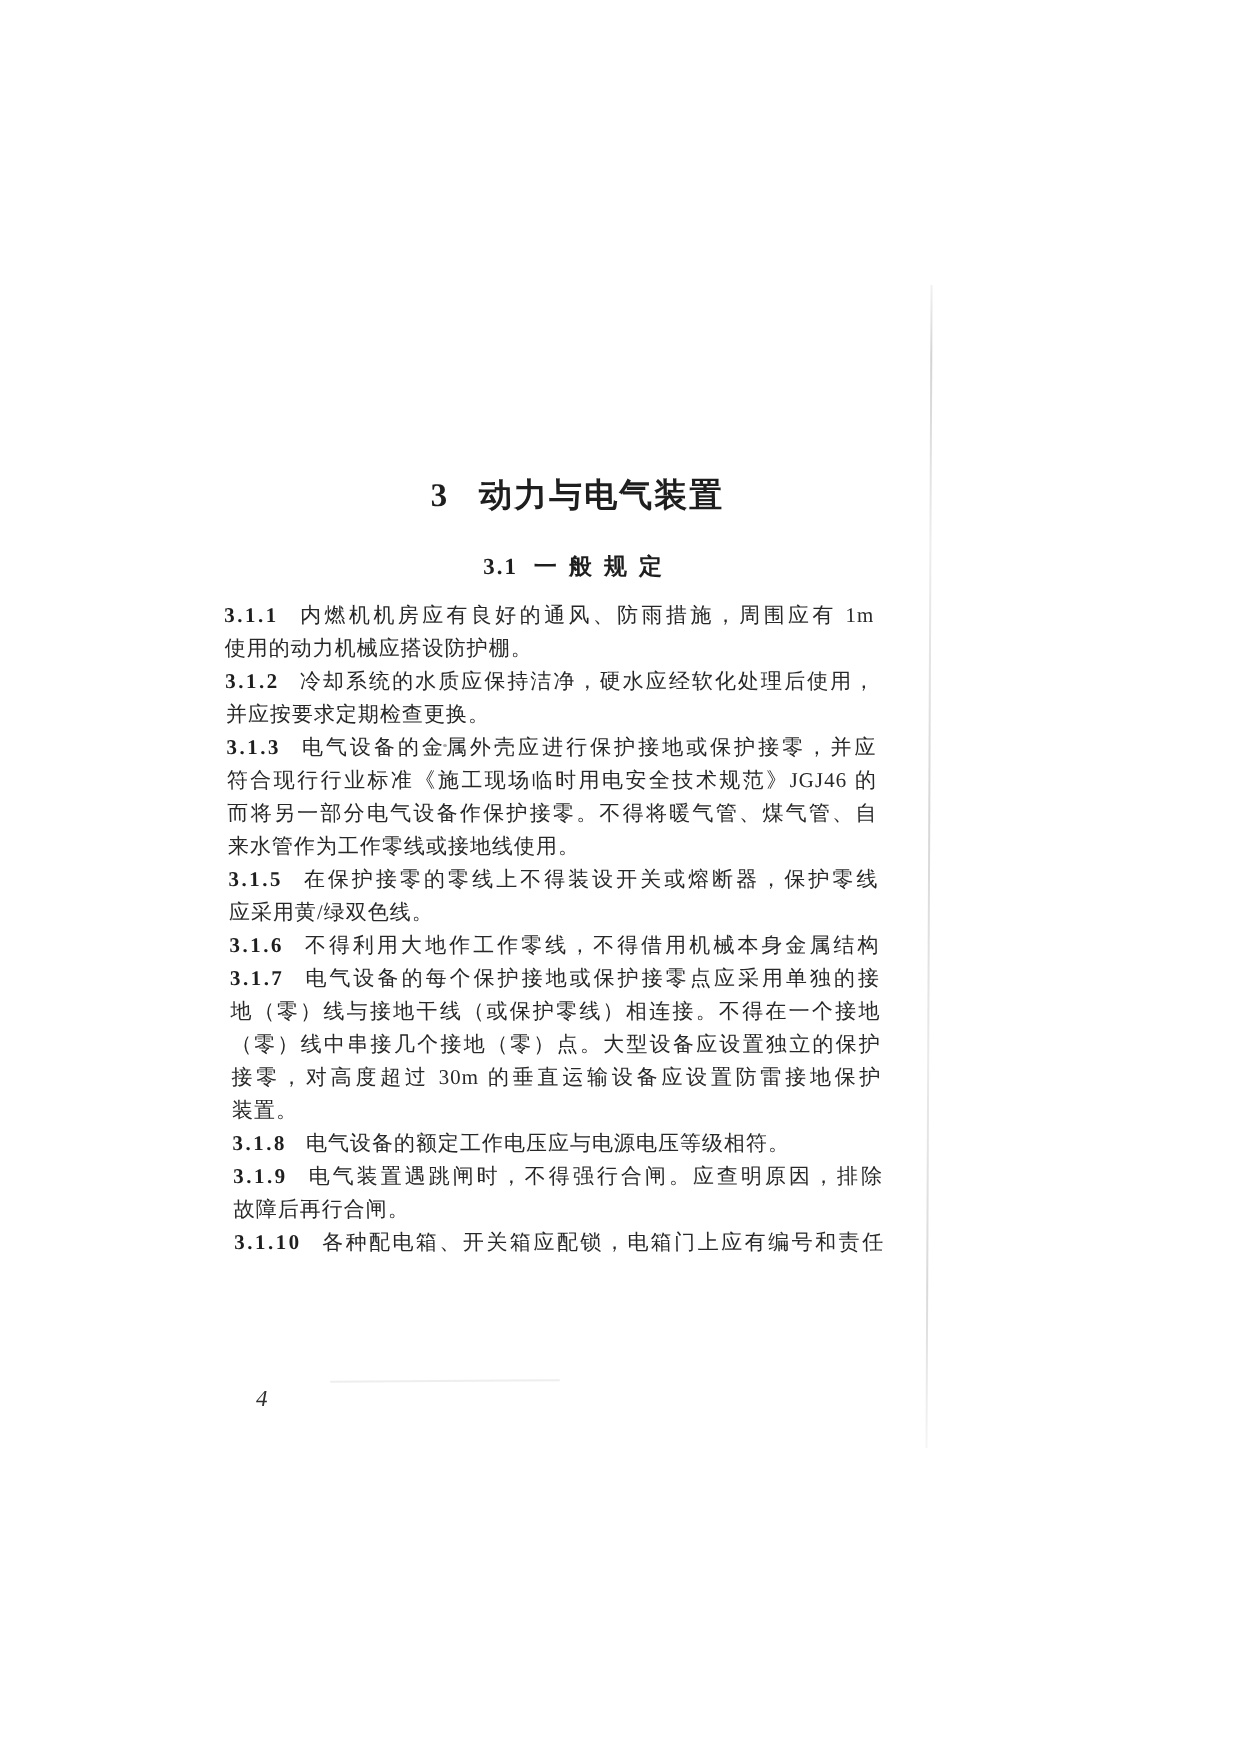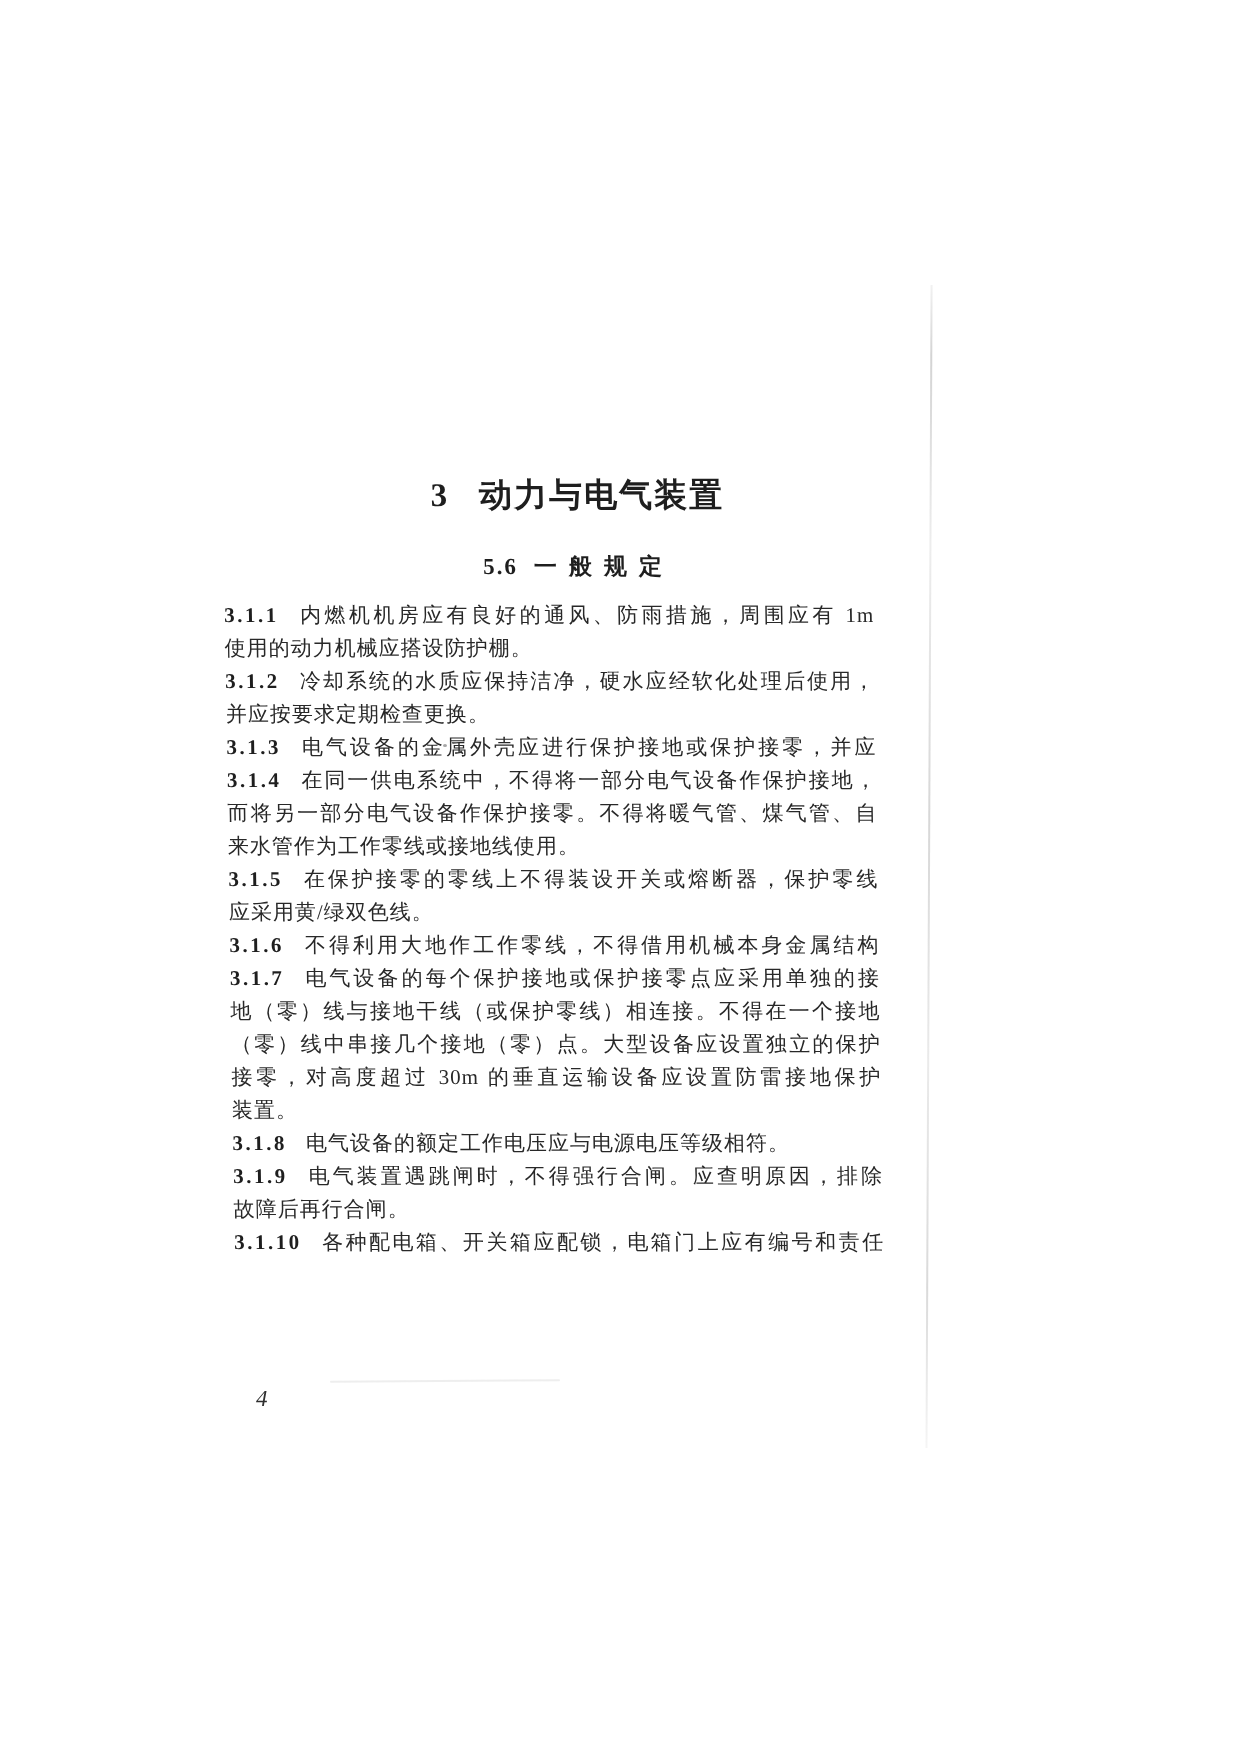--- a/index.html
+++ b/index.html
@@ -117,30 +117,30 @@
   <div class="dot-artifact"></div>
   <div class="smudge"></div>
 
   <div class="content">
 
     <h1 class="chapter-title">
       <span class="chapter-num">3</span><span>动力与电气装置</span>
     </h1>
 
     <h2 class="section-heading">
-      <span class="section-num">5.6</span><span class="section-name">一般规定</span>
+      <span class="section-num">3.1</span><span class="section-name">一般规定</span>
     </h2>
 
     <div class="clauses" id="clauses">
         <div class="line fill"><span class="num">3.1.1</span>内燃机机房应有良好的通风、防雨措施，周围应有 1m</div>
         <div class="line">使用的动力机械应搭设防护棚。</div>
         <div class="line fill"><span class="num">3.1.2</span>冷却系统的水质应保持洁净，硬水应经软化处理后使用，</div>
         <div class="line">并应按要求定期检查更换。</div>
         <div class="line fill"><span class="num">3.1.3</span>电气设备的金属外壳应进行保护接地或保护接零，并应</div>
-        <div class="line fill"><span class="num">3.1.4</span>在同一供电系统中，不得将一部分电气设备作保护接地，</div>
+        <div class="line fill">符合现行行业标准《施工现场临时用电安全技术规范》JGJ46 的</div>
         <div class="line fill">而将另一部分电气设备作保护接零。不得将暖气管、煤气管、自</div>
         <div class="line">来水管作为工作零线或接地线使用。</div>
         <div class="line fill"><span class="num">3.1.5</span>在保护接零的零线上不得装设开关或熔断器，保护零线</div>
         <div class="line">应采用黄/绿双色线。</div>
         <div class="line fill"><span class="num">3.1.6</span>不得利用大地作工作零线，不得借用机械本身金属结构</div>
         <div class="line fill"><span class="num">3.1.7</span>电气设备的每个保护接地或保护接零点应采用单独的接</div>
         <div class="line fill">地（零）线与接地干线（或保护零线）相连接。不得在一个接地</div>
         <div class="line fill">（零）线中串接几个接地（零）点。大型设备应设置独立的保护</div>
         <div class="line fill">接零，对高度超过 30m 的垂直运输设备应设置防雷接地保护</div>
         <div class="line">装置。</div>

